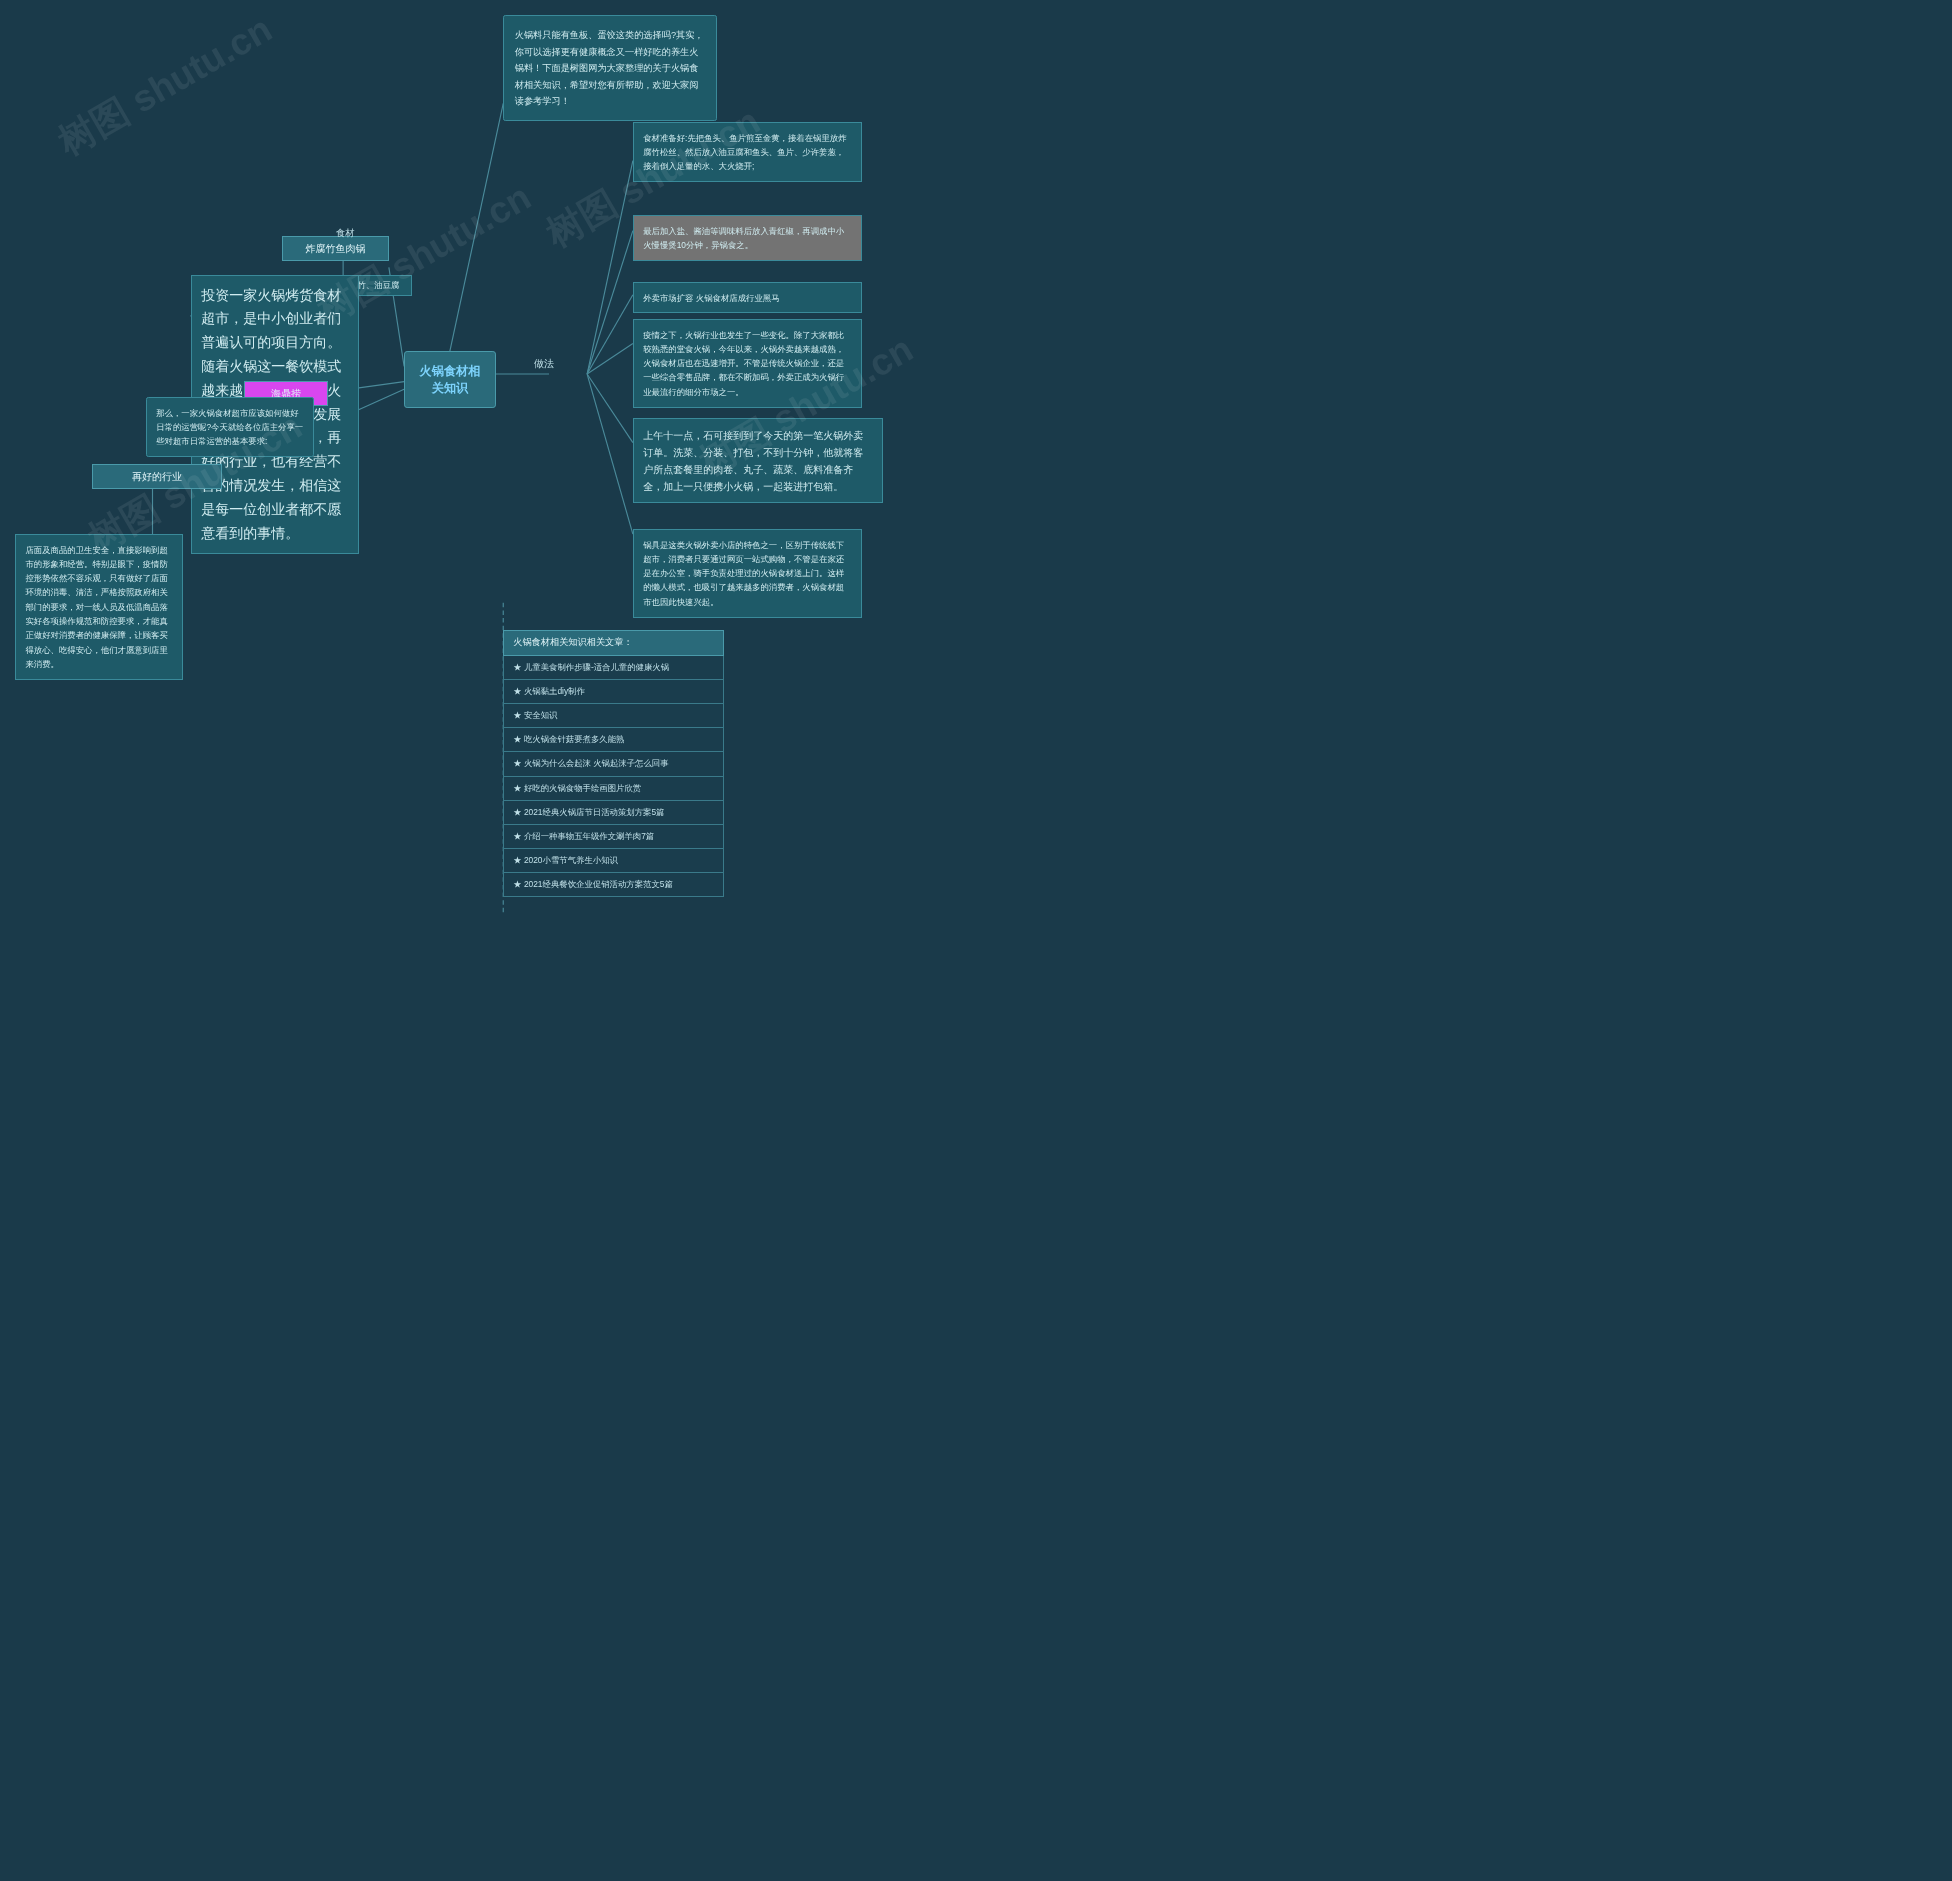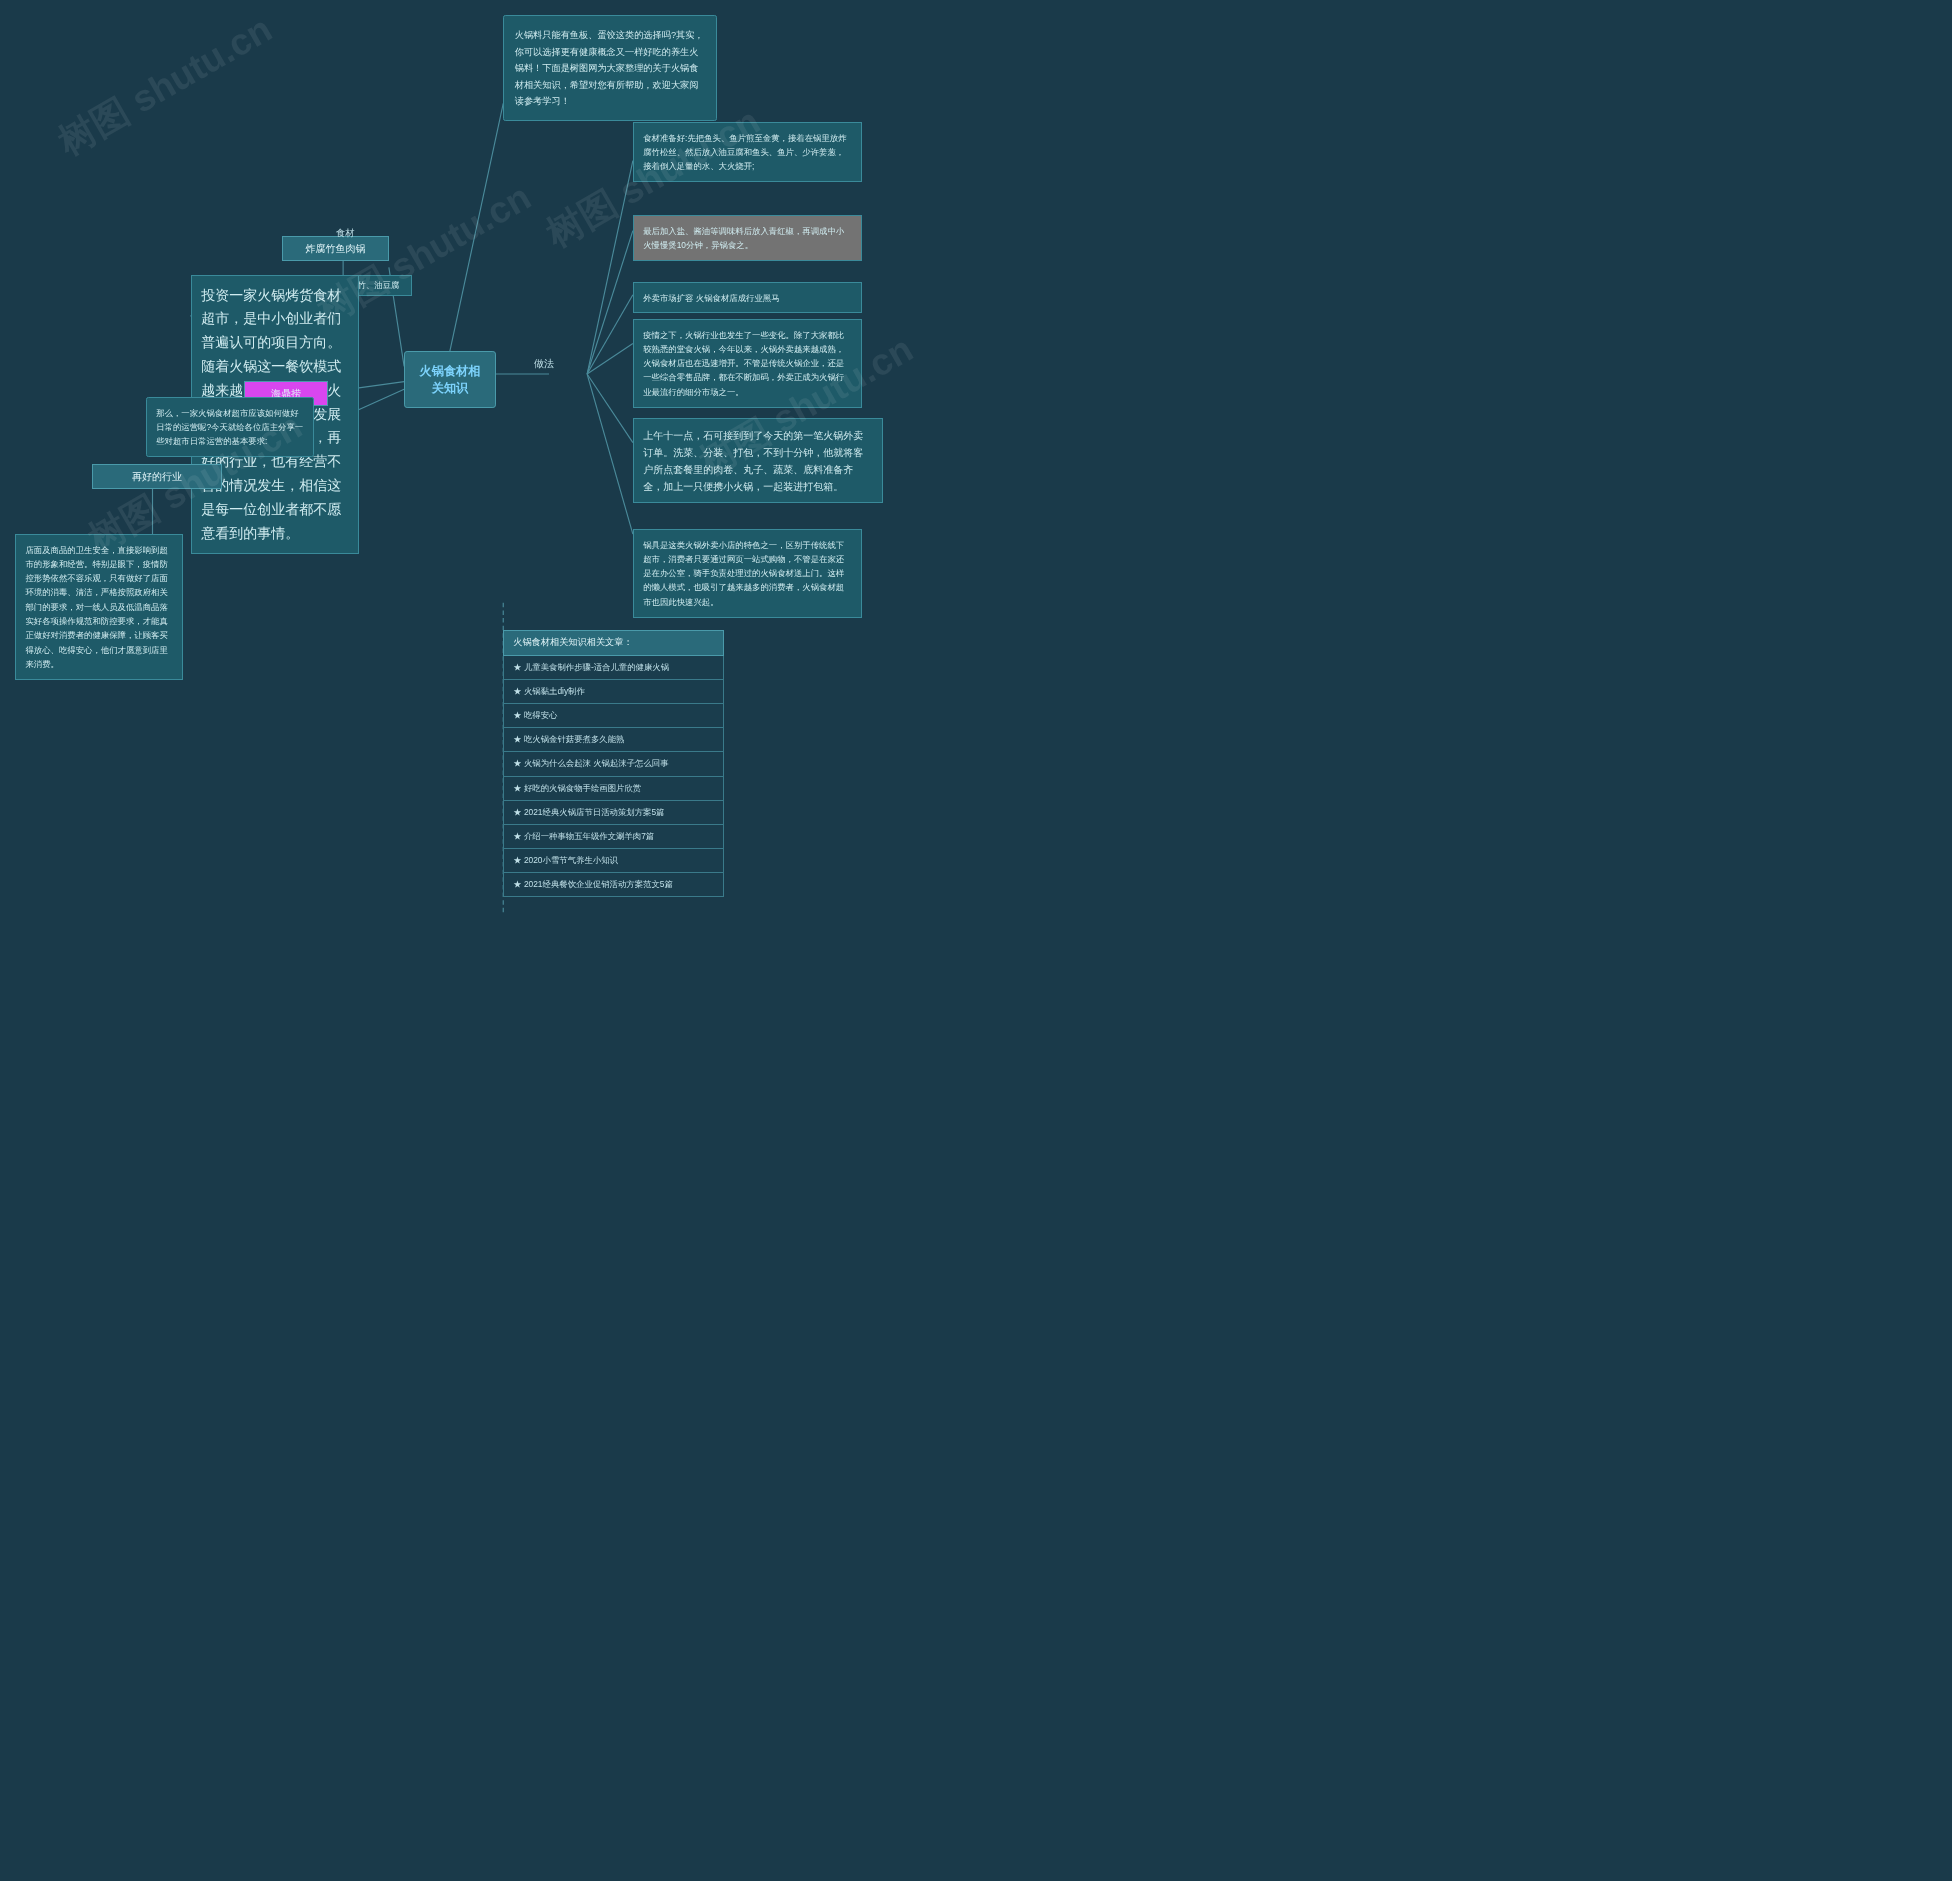--- a/index.html
+++ b/index.html
@@ -391,21 +391,21 @@
   </div>
 
   <div class="box-weisheng">
     <span>店面及商品的卫生安全，直接影响到超市的形象和经营。特别是眼下，疫情防控形势依然不容乐观，只有做好了店面环境的消毒、清洁，严格按照政府相关部门的要求，对一线人员及低温商品落实好各项操作规范和防控要求，才能真正做好对消费者的健康保障，让顾客买得放心、吃得安心，他们才愿意到店里来消费。</span>
   </div>
 
   <div class="articles-section">
     <div class="articles-title">火锅食材相关知识相关文章：</div>
     <div class="article-item">★ 儿童美食制作步骤-适合儿童的健康火锅</div>
     <div class="article-item">★ 火锅黏土diy制作</div>
-    <div class="article-item">★ 吃得安心</div>
+    <div class="article-item">★ 安全知识</div>
     <div class="article-item">★ 吃火锅金针菇要煮多久能熟</div>
     <div class="article-item">★ 火锅为什么会起沫 火锅起沫子怎么回事</div>
     <div class="article-item">★ 好吃的火锅食物手绘画图片欣赏</div>
     <div class="article-item">★ 2021经典火锅店节日活动策划方案5篇</div>
     <div class="article-item">★ 介绍一种事物五年级作文涮羊肉7篇</div>
     <div class="article-item">★ 2020小雪节气养生小知识</div>
     <div class="article-item">★ 2021经典餐饮企业促销活动方案范文5篇</div>
   </div>
 
 </div>

